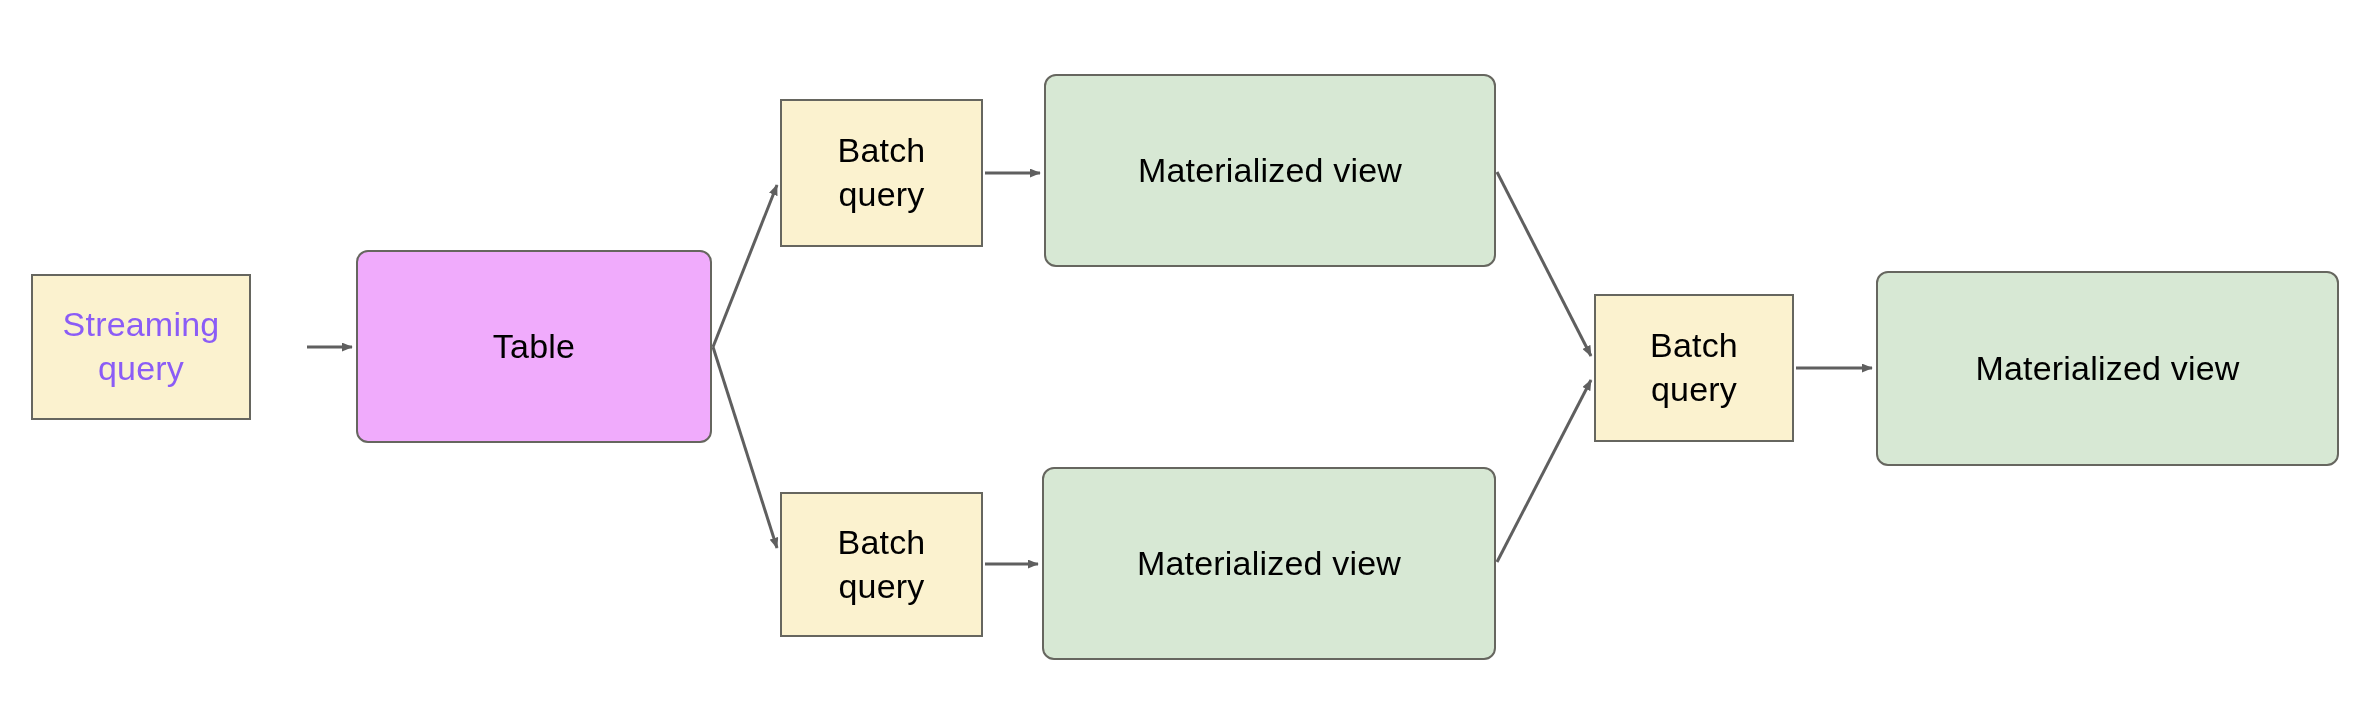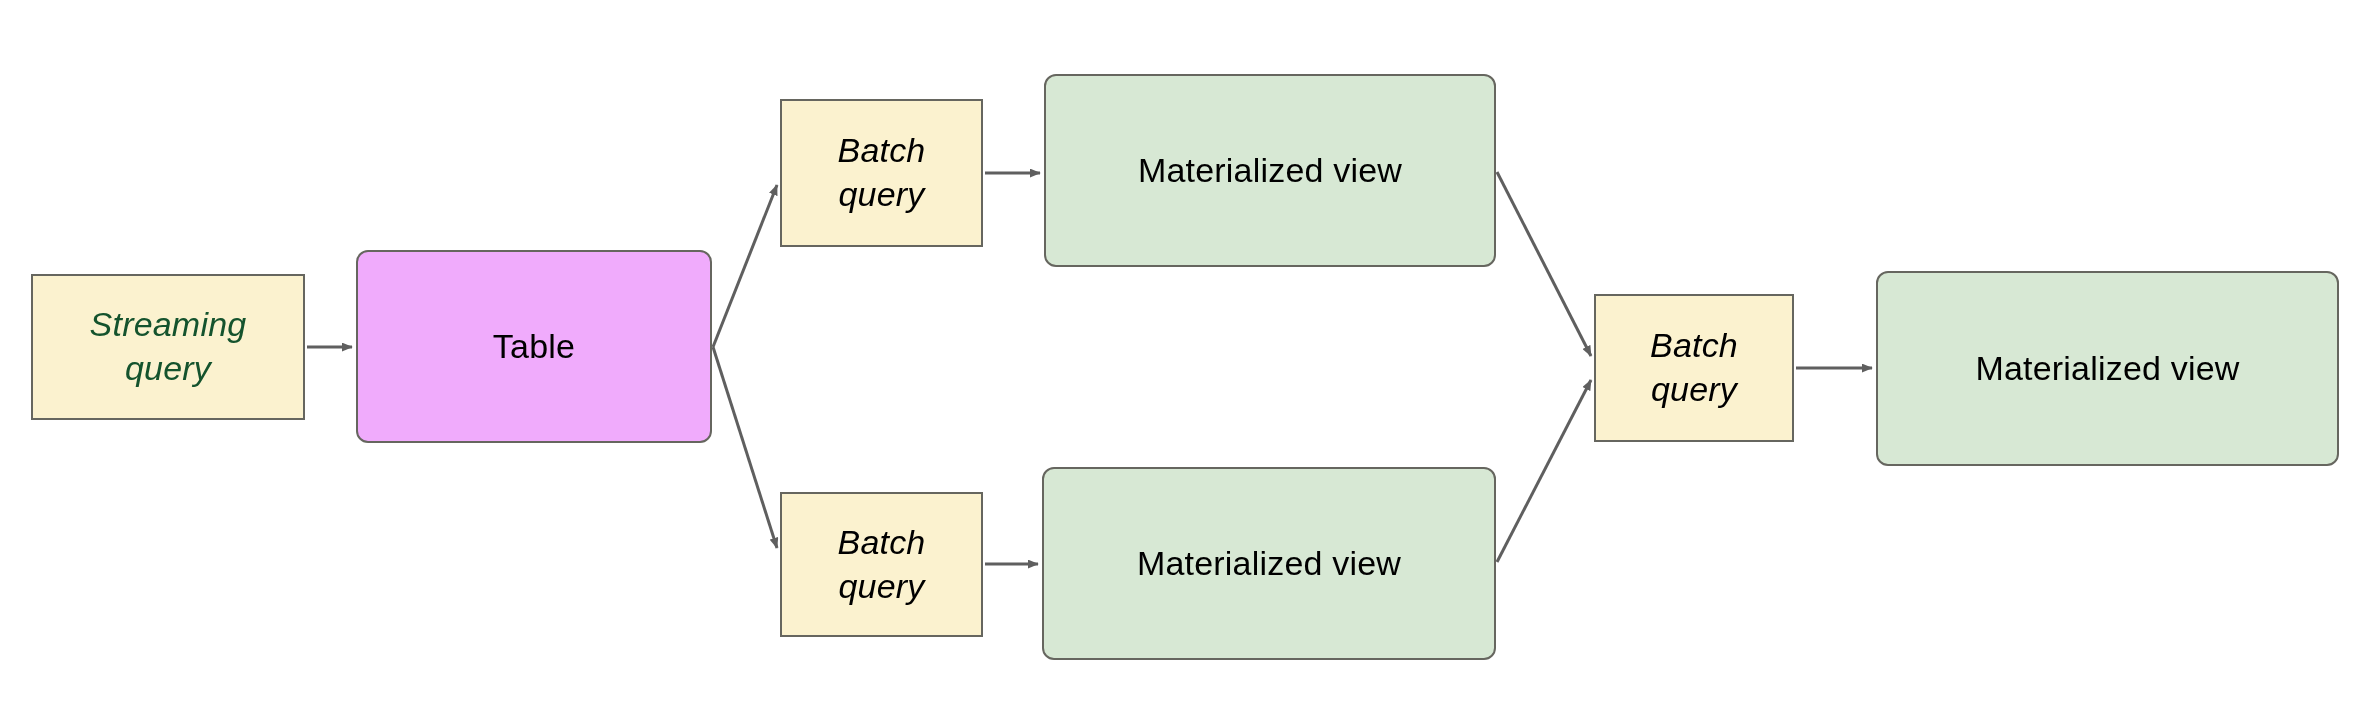--- a/index.html
+++ b/index.html
@@ -36,21 +36,20 @@
     font-size: 34px;
     line-height: 1.28;
     letter-spacing: 0.2px;
     white-space: pre-line;
     z-index: 2;
   }
   .node.process {
     background: #fbf2cf;
     border: 2px solid #66665f;
     border-radius: 0;
-    font-style: italic;
   }
   .node.store {
     background: #d7e8d4;
     border: 2px solid #66665f;
     border-radius: 12px;
   }
 </style>
 </head>
 <body>
 
@@ -68,21 +67,21 @@
         <line x1="985" y1="173" x2="1040" y2="173" marker-end="url(#arrowhead)"></line>
         <line x1="713" y1="347" x2="777" y2="548" marker-end="url(#arrowhead)"></line>
         <line x1="985" y1="564" x2="1038" y2="564" marker-end="url(#arrowhead)"></line>
         <line x1="1497" y1="172" x2="1591" y2="356" marker-end="url(#arrowhead)"></line>
         <line x1="1497" y1="562" x2="1591" y2="380" marker-end="url(#arrowhead)"></line>
         <line x1="1796" y1="368" x2="1872" y2="368" marker-end="url(#arrowhead)"></line>
       </g>
   </svg>
 
   <div id="nodes-group">
-      <div class="node process" style="left: 31px; top: 274px; width: 274px; height: 146px; background: rgb(251, 242, 207); border-color: rgb(102, 102, 95); color: #14532d;"><span>Streaming
+      <div class="node process" style="left: 31px; top: 274px; width: 220px; height: 146px; background: rgb(251, 242, 207); border-color: rgb(102, 102, 95); color: #8b5cf6;"><span>Streaming
 query</span></div>
       <div class="node store" style="left: 356px; top: 250px; width: 356px; height: 193px; background: #f0abfc; border-color: rgb(102, 102, 95); color: rgb(0, 0, 0);"><span>Table</span></div>
       <div class="node process" style="left: 780px; top: 99px; width: 203px; height: 148px; background: rgb(251, 242, 207); border-color: rgb(102, 102, 95); color: rgb(0, 0, 0);"><span>Batch
 query</span></div>
       <div class="node store" style="left: 1044px; top: 74px; width: 452px; height: 193px; background: rgb(215, 232, 212); border-color: rgb(102, 102, 95); color: rgb(0, 0, 0);"><span>Materialized view</span></div>
       <div class="node process" style="left: 780px; top: 492px; width: 203px; height: 145px; background: rgb(251, 242, 207); border-color: rgb(102, 102, 95); color: rgb(0, 0, 0);"><span>Batch
 query</span></div>
       <div class="node store" style="left: 1042px; top: 467px; width: 454px; height: 193px; background: rgb(215, 232, 212); border-color: rgb(102, 102, 95); color: rgb(0, 0, 0);"><span>Materialized view</span></div>
       <div class="node process" style="left: 1594px; top: 294px; width: 200px; height: 148px; background: rgb(251, 242, 207); border-color: rgb(102, 102, 95); color: rgb(0, 0, 0);"><span>Batch
 query</span></div>

